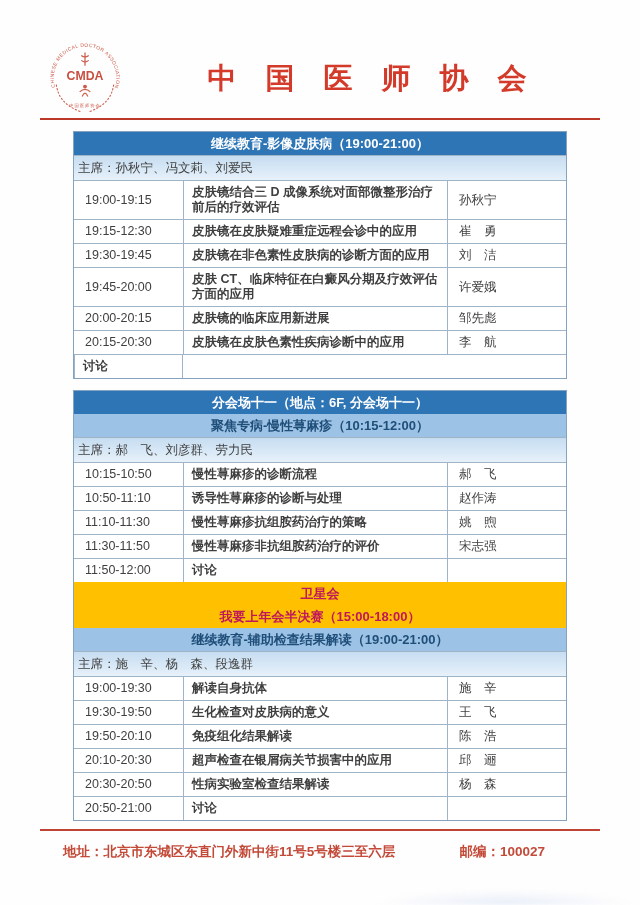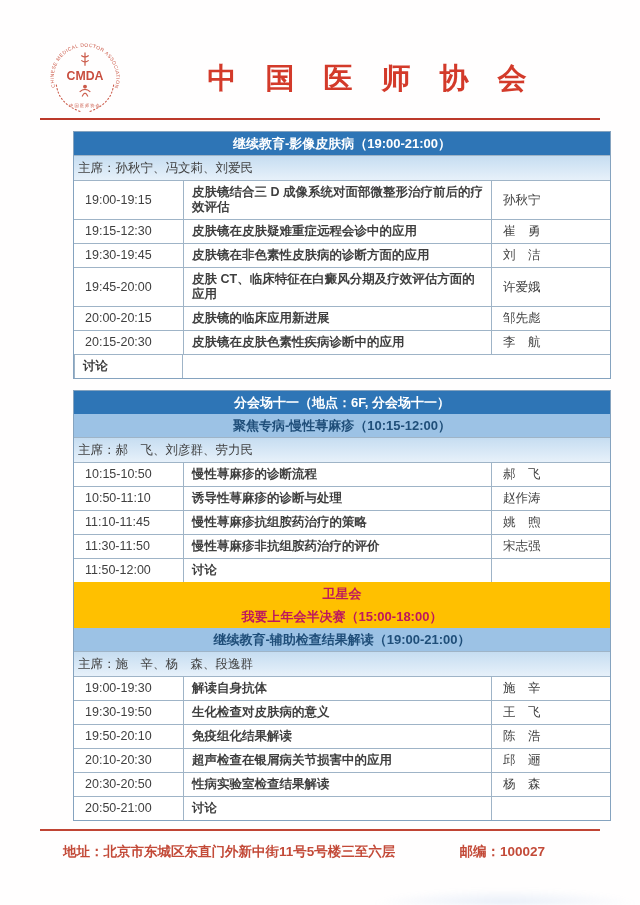--- a/index.html
+++ b/index.html
@@ -15,21 +15,21 @@
   .logo { flex:0 0 82px; height:82px; }
   .brand-title {
     flex:1; text-align:center; margin-left:8px;
     font-family:"Liberation Serif", serif; font-weight:bold;
     font-size:29px; color:#d33a2a; white-space:nowrap; line-height:80px;
   }
   .rule-top { position:absolute; top:118px; left:40px; right:40px;
               border-top:2px solid #bc392a; }
 
   
-  .sched { position:absolute; left:73px; width:538px;
+  .sched { position:absolute; left:73px; width:494px;
            border:1px solid #85a3bf; background:#ffffff; font-size:12.5px; }
   .t1 { top:131px; }
   .t2 { top:390px; }
 
   .band { height:23px; line-height:23px; text-align:center;
           font-weight:bold; font-size:13px; }
   .band-dark  { background:#2e75b6; color:#ffffff; }
   .band-mid   { background:#9cc2e5; color:#1f4e79; }
   .band-gold  { background:#ffc000; color:#be185d; }
 
@@ -139,21 +139,21 @@
       <div class="cell time">10:15-10:50</div>
       <div class="cell topic">慢性荨麻疹的诊断流程</div>
       <div class="cell speaker">郝　飞</div>
     </div>
     <div class="drow">
       <div class="cell time">10:50-11:10</div>
       <div class="cell topic">诱导性荨麻疹的诊断与处理</div>
       <div class="cell speaker">赵作涛</div>
     </div>
     <div class="drow">
-      <div class="cell time">11:10-11:45</div>
+      <div class="cell time">11:10-11:30</div>
       <div class="cell topic">慢性荨麻疹抗组胺药治疗的策略</div>
       <div class="cell speaker">姚　煦</div>
     </div>
     <div class="drow">
       <div class="cell time">11:30-11:50</div>
       <div class="cell topic">慢性荨麻疹非抗组胺药治疗的评价</div>
       <div class="cell speaker">宋志强</div>
     </div>
     <div class="drow">
       <div class="cell time">11:50-12:00</div>

